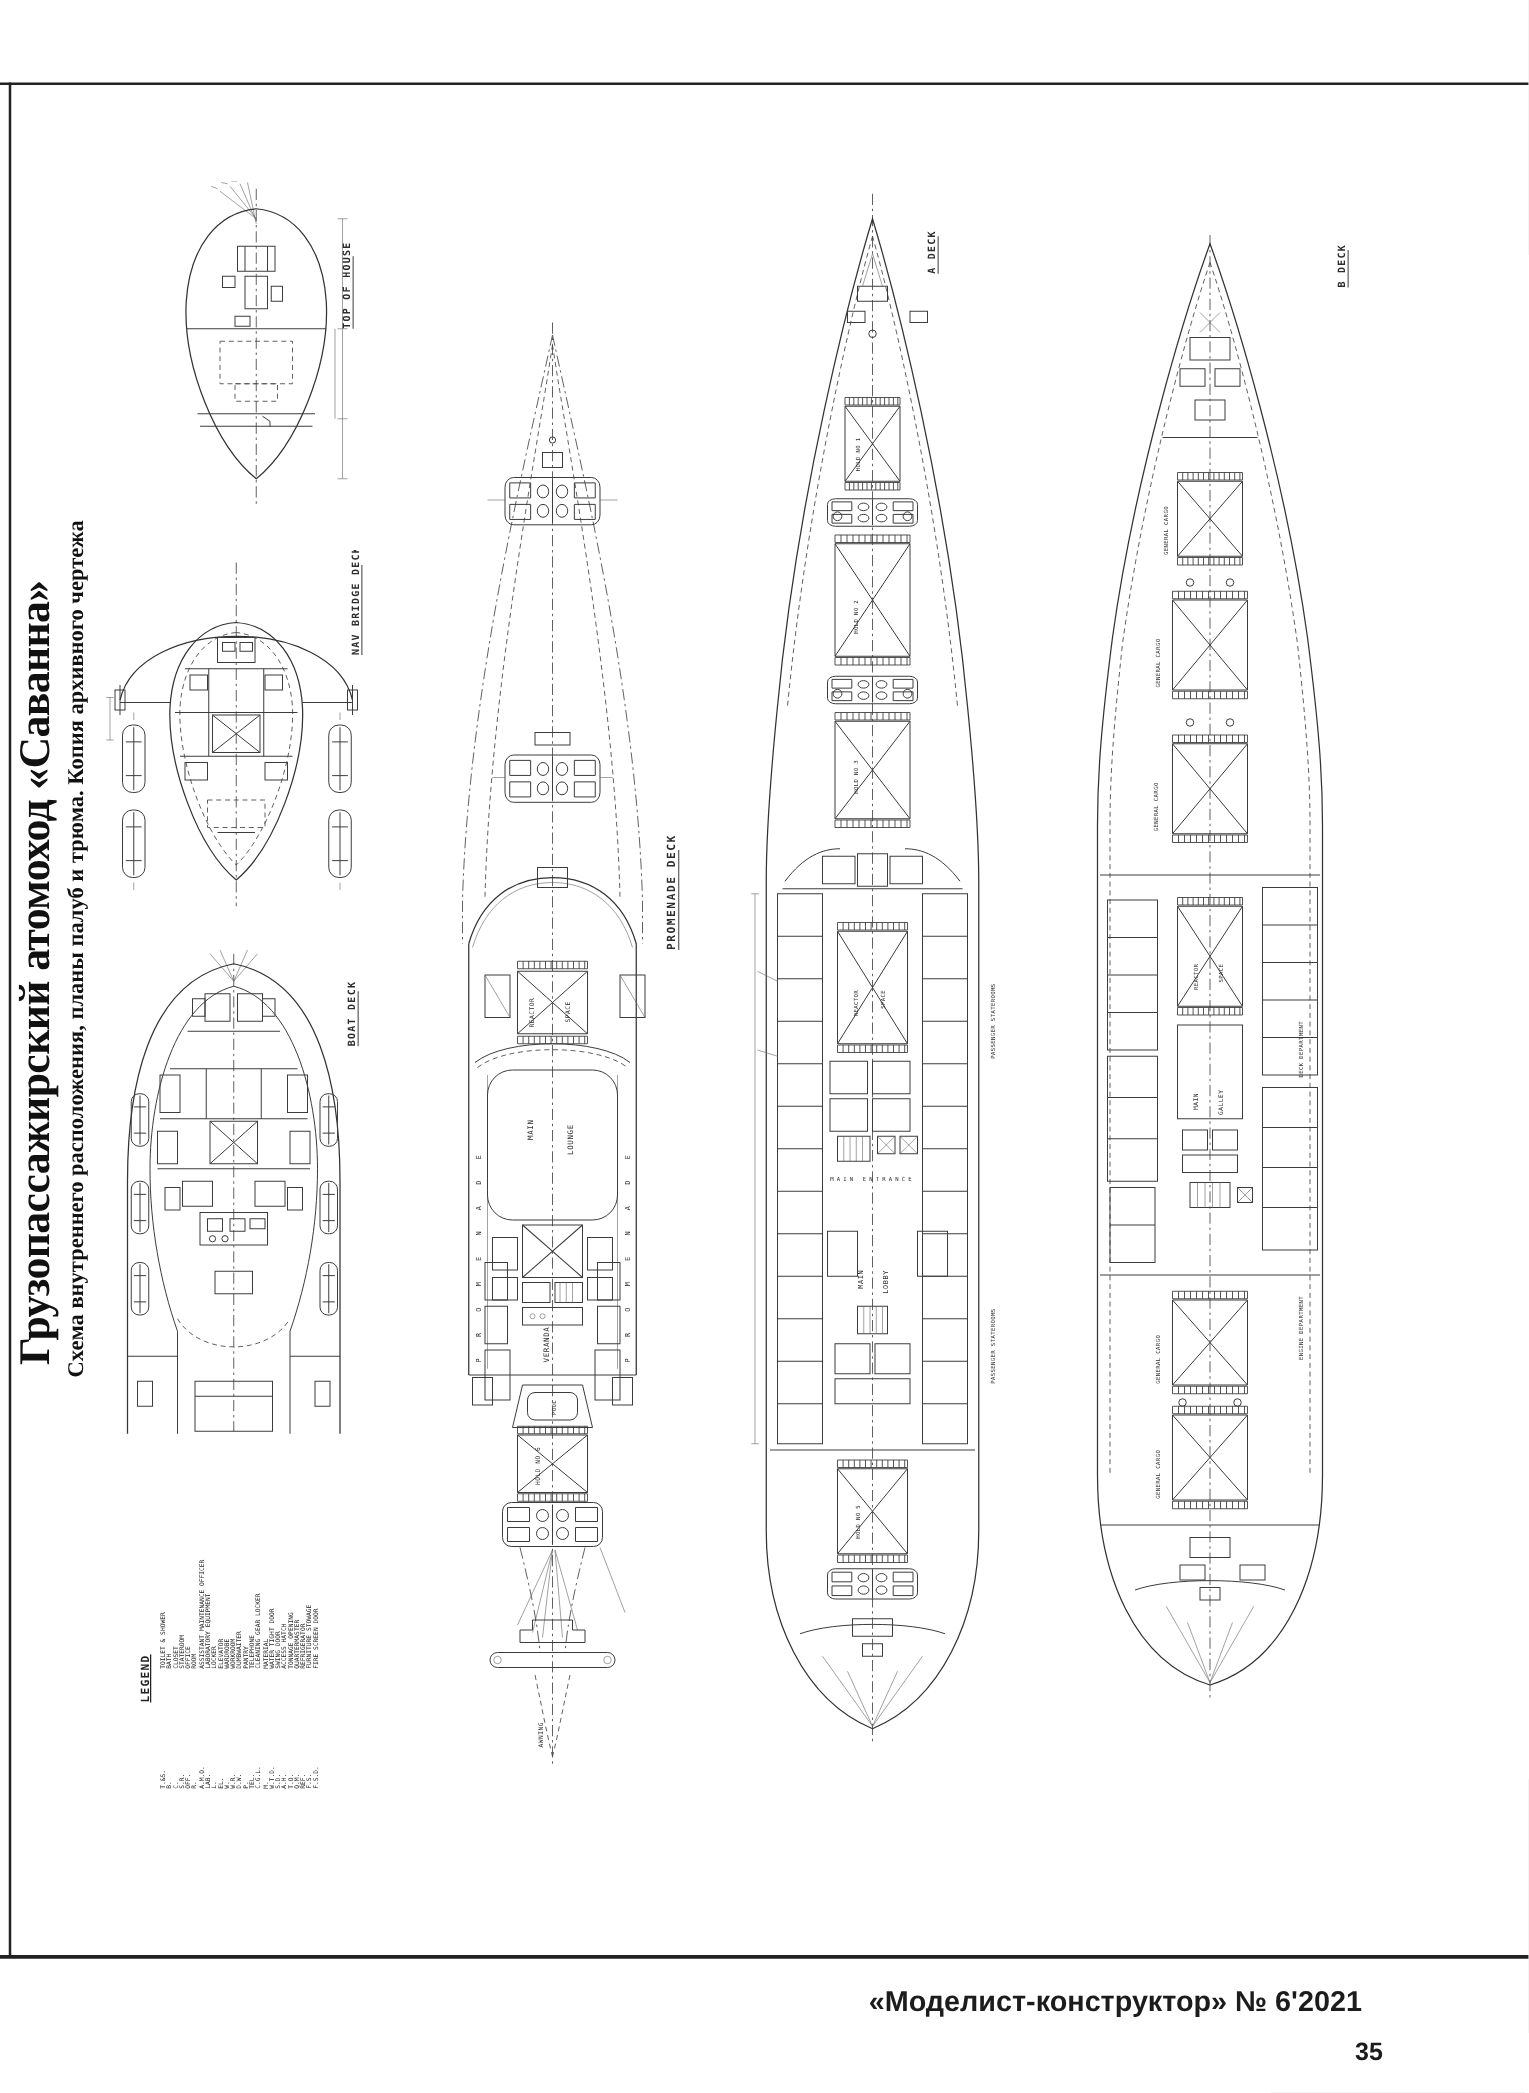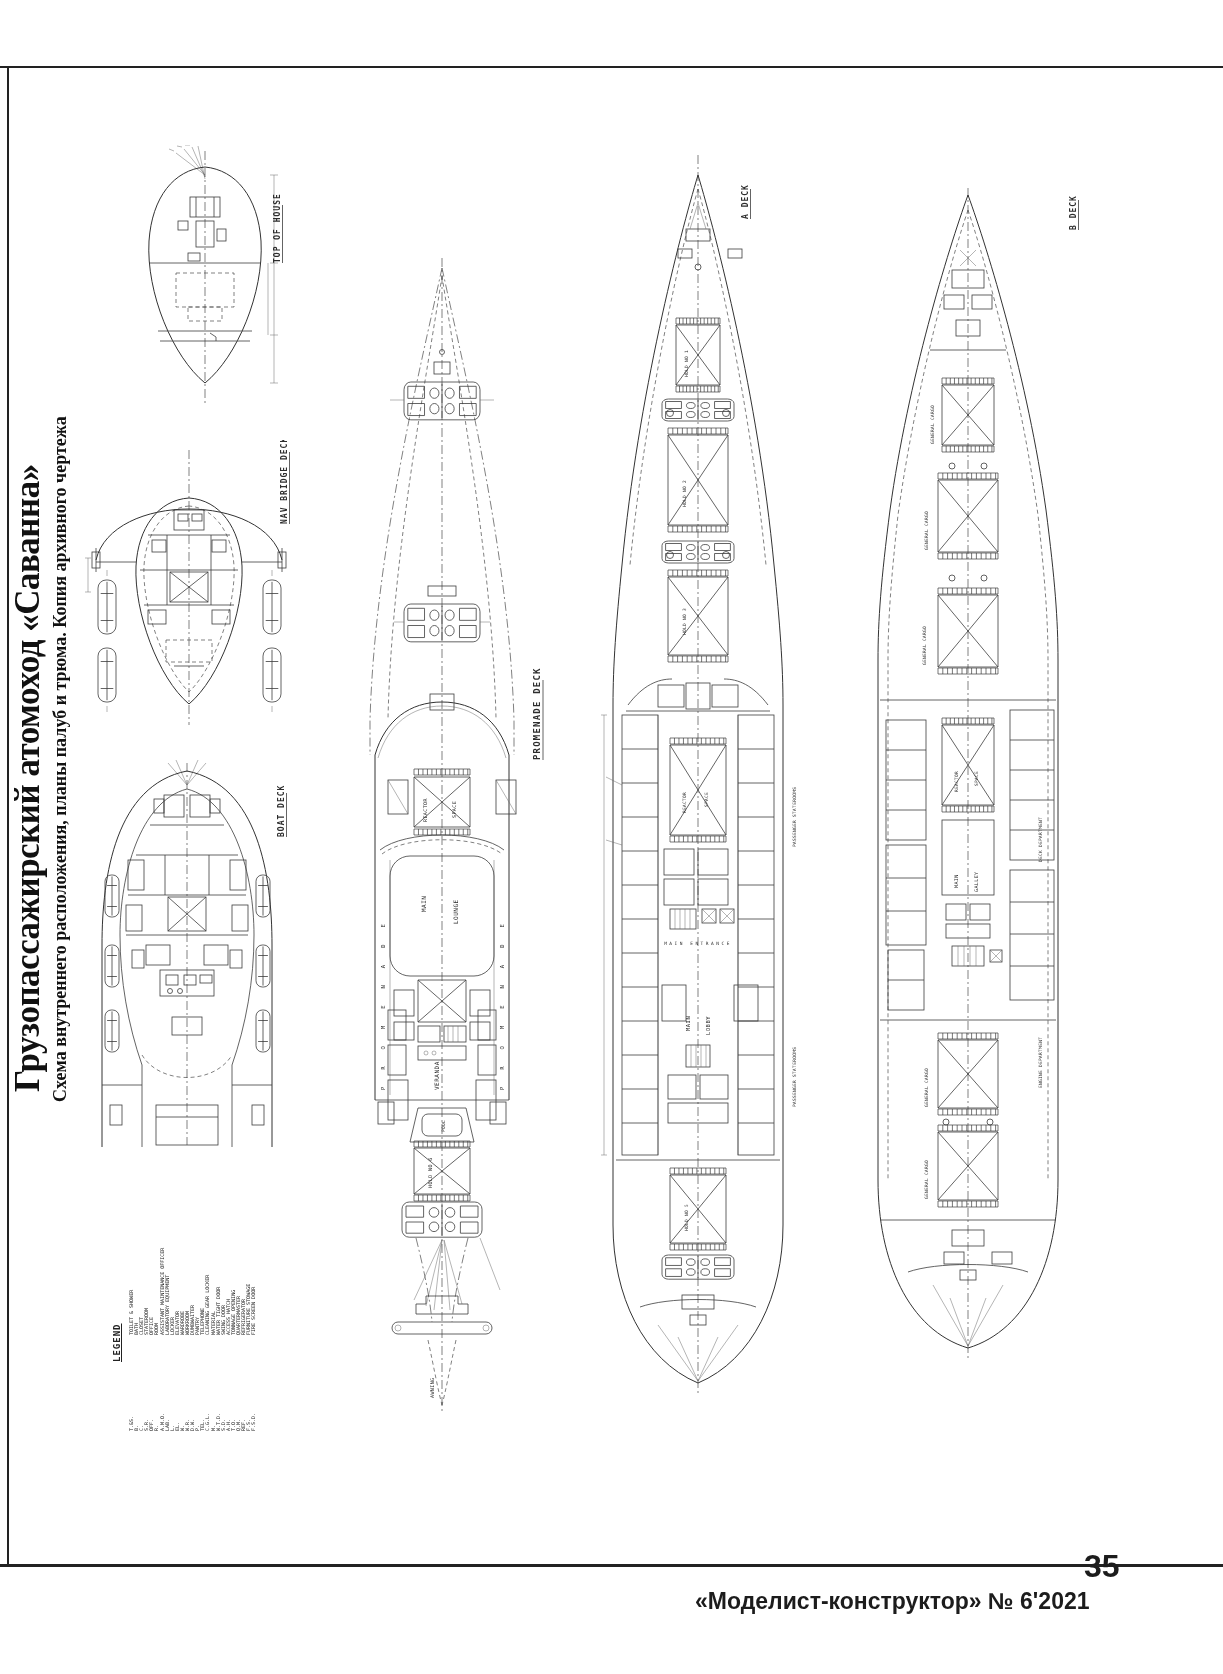--- a/index.html
+++ b/index.html
@@ -31,21 +31,21 @@
   .sd{stroke:#4a4a4a;fill:none;stroke-width:.7;stroke-dasharray:4 3;}
   .sdd{stroke:#4a4a4a;fill:none;stroke-width:.7;stroke-dasharray:9 3 2 3;}
   .t45{font-size:4.5px;letter-spacing:.3px;}
   .t5{font-size:5px;letter-spacing:.4px;}
   .t55{font-size:5.5px;letter-spacing:.5px;}
   .t6{font-size:6px;letter-spacing:.5px;}
   .lbl{font-size:8px;letter-spacing:1px;font-weight:700;}
   .lbl9{font-size:9px;letter-spacing:1.2px;font-weight:700;}
   
   .footer-journal{position:absolute;left:695px;top:1588px;font-size:23px;font-weight:700;color:#1c1c1c;text-align:center;}
-  .footer-page{position:absolute;left:1084px;top:1548px;font-size:32px;font-weight:700;color:#1c1c1c;}
+  .footer-page{position:absolute;left:1084px;top:1631px;font-size:20px;font-weight:700;color:#1c1c1c;}
 </style>
 </head>
 <body>
 
 <svg width="0" height="0" style="position:absolute" aria-hidden="true">
   <defs>
     <g id="xhatch-u" stroke="#3c3c3c" fill="none" stroke-width=".8">
       <rect x="0" y="0" width="100" height="100" vector-effect="non-scaling-stroke"></rect>
       <line x1="0" y1="0" x2="100" y2="100" vector-effect="non-scaling-stroke"></line>
       <line x1="100" y1="0" x2="0" y2="100" vector-effect="non-scaling-stroke"></line>

